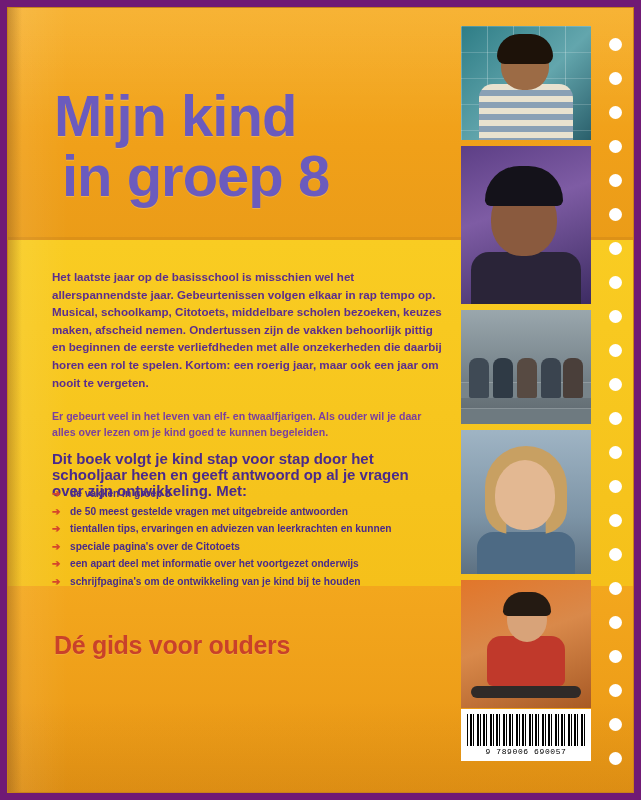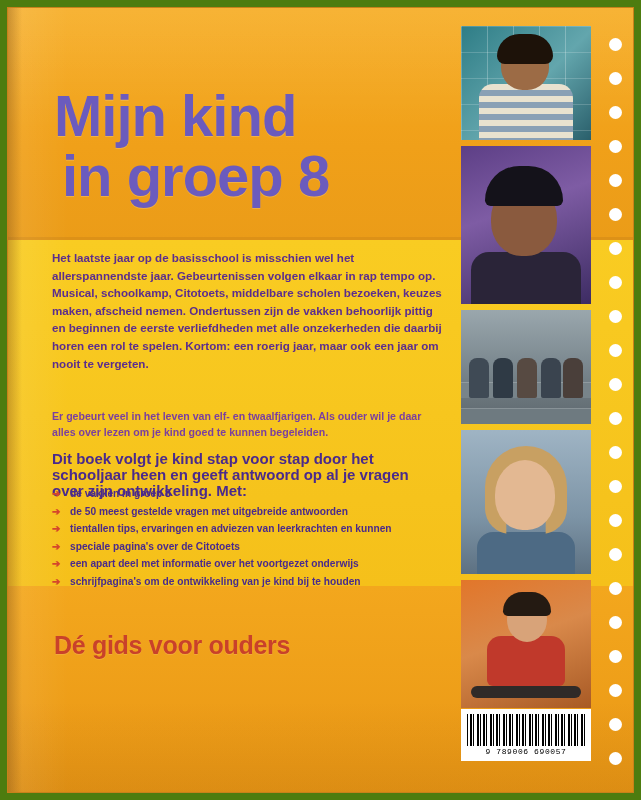--- a/index.html
+++ b/index.html
@@ -8,21 +8,21 @@
     background: #ffffff;
   }
   body {
     font-family: "Liberation Sans", sans-serif;
   }
   .page {
     position: relative;
     width: 641px;
     height: 800px;
     overflow: hidden;
-    background: #4d7c0f;
+    background: #701a75;
   }
   
   .cover {
     position: absolute;
     left: 8px;
     top: 8px;
     width: 625px;
     height: 784px;
     background: #f5a31b;
     box-shadow: 0 0 0 1px #c8811a;
@@ -87,21 +87,21 @@
     font-weight: bold;
     letter-spacing: -1px;
     text-shadow: 0 1px 0 rgba(255,255,255,.18);
   }
   .title .l2 { display: block; margin-left: 8px; }
 
   
   .blurb {
     position: absolute;
     left: 44px;
-    top: 241px;
+    top: 260px;
     width: 390px;
     color: #5b2d8e;
     font-size: 11.6px;
     line-height: 17.6px;
     font-weight: bold;
   }
   .blurb2 {
     position: absolute;
     left: 44px;
     top: 400px;

